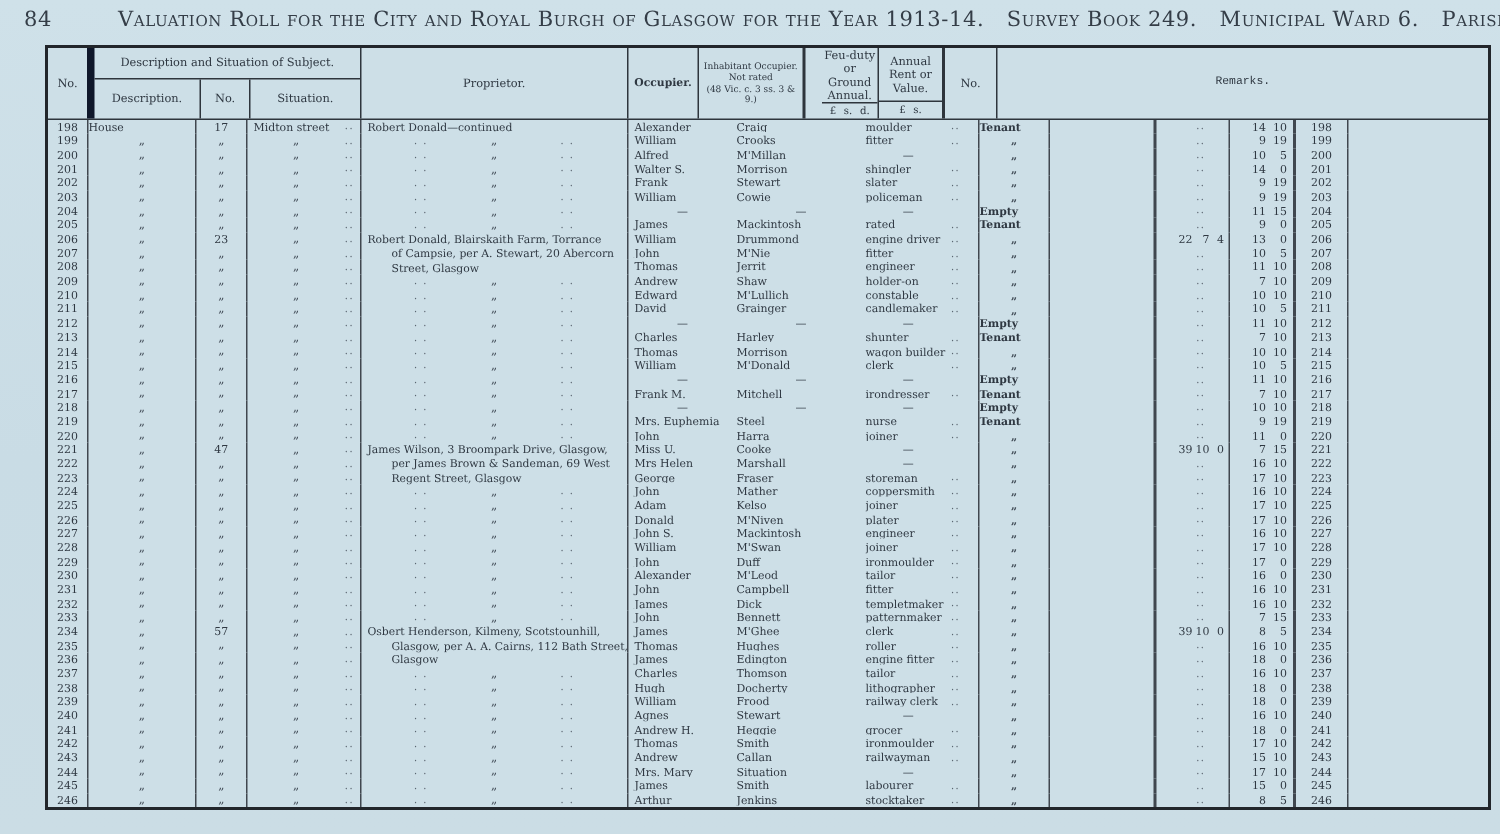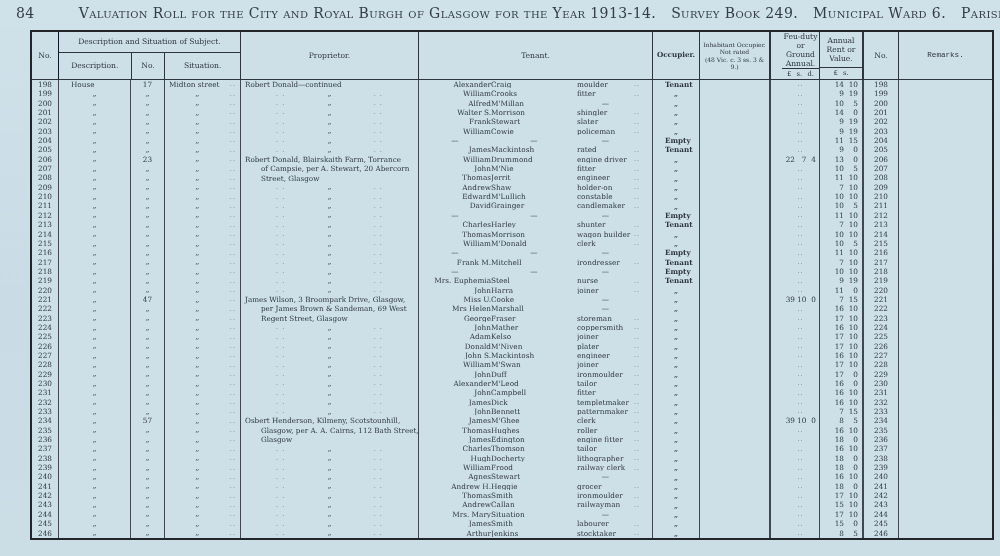--- a/index.html
+++ b/index.html
@@ -17,49 +17,49 @@
   
   .c-n1{width:26px;}.c-desc{width:72px;}.c-dn{width:34px;}.c-sit{width:76px;}
   .c-prop{width:178px;}.c-ten{width:234px;}.c-occ{width:47px;font-weight:bold;}.c-inh{width:70px;}
   .c-feu{width:50px;}.c-rent{width:43px;}.c-n2{width:36px;}.c-rem{flex:1;font-family:Liberation Mono, monospace;}
   
   .thead{display:flex;height:47px;border-bottom:1px solid #2e353c;font-size:7.6px;
     text-align:center;line-height:1.2;}
   .h{display:flex;flex-direction:column;justify-content:center;align-items:center;
     box-sizing:border-box;border-left:1px solid #2e353c;}
   .thead .first{border-left:none;}
-  .hg{width:182px;display:flex;flex-direction:column;box-sizing:border-box;border-left:1px solid #0f172a;}
+  .hg{width:182px;display:flex;flex-direction:column;box-sizing:border-box;border-left:5px solid #0f172a;}
   .hg-title{height:20px;display:flex;align-items:center;justify-content:center;border-bottom:1px solid #2e353c;}
   .hg-sub{flex:1;display:flex;}
   .h2{display:flex;align-items:center;justify-content:center;box-sizing:border-box;}
   .h2.b{border-left:1px solid #2e353c;}
   .h2.w1{width:72px;}.h2.w2{width:34px;}.h2.w3{width:76px;text-align:center;}
   .c-inh.h{font-size:6px;line-height:1.25;}
   .hm{display:flex;flex-direction:column;justify-content:space-between;align-items:stretch;}
   .h-lab{flex:1;display:flex;flex-direction:column;justify-content:center;align-items:center;}
   .money{height:11px;border-top:1px solid #2e353c;display:flex;align-items:center;
     justify-content:center;font-size:6.8px;word-spacing:3px;}
   
   .tbody{position:relative;}
   .row{display:flex;height:9.35px;align-items:center;font-size:7.3px;line-height:1;}
   .c{display:flex;align-items:center;box-sizing:border-box;border-left:1px solid #40474f;
     height:100%;overflow:hidden;white-space:nowrap;}
   .row .first{border-left:none;}
   .ctr{justify-content:center;text-align:center;}
-  .pl{padding-left:12px;}
+  .pl{padding-left:0;}
   .dit{font-size:8px;color:#414b56;}
   .c-sit .t{flex:1;}
   .c-sit .t.pl{padding-left:4px;}
   .dots{color:#5a6570;font-size:6.5px;letter-spacing:1px;}
   .c-sit .dots{margin-right:4px;}
   .pd{justify-content:space-around;padding:0 14px;}
   .dit2{font-size:8px;color:#414b56;}
   .pt{padding-left:4px;font-size:7.2px;}
   .ind{padding-left:20px;}
-  .tf{width:72px;padding-left:4px;box-sizing:border-box;overflow:hidden;text-align:right;}
+  .tf{width:72px;padding-left:4px;box-sizing:border-box;overflow:hidden;}
   .ts{width:86px;overflow:hidden;}
   .to{flex:1;overflow:hidden;}
   .tf.ctr,.ts.ctr,.to.ctr{display:flex;align-items:center;justify-content:center;padding-left:0;}
   .tdl{width:18px;text-align:left;}
   .c-occ{font-size:7.2px;}
   .c-feu{justify-content:flex-end;padding-left:11px;}
   .m{text-align:right;display:block;}
   .m0{width:16px;}.m1{width:14px;}.m2{width:12px;padding-right:3px;}
   .fdl{flex:1;text-align:center;}
   .c-rent{justify-content:flex-end;}
@@ -79,21 +79,20 @@
     <div class="h c-n1 first">No.</div>
     <div class="hg">
       <div class="hg-title">Description and Situation of Subject.</div>
       <div class="hg-sub">
         <div class="h2 w1">Description.</div>
         <div class="h2 w2 b">No.</div>
         <div class="h2 w3 b">Situation.</div>
       </div>
     </div>
     <div class="h c-prop">Proprietor.</div>
-    <div class="h c-ten">Tenant.</div>
     <div class="h c-occ">Occupier.</div>
     <div class="h c-inh">
       <span>Inhabitant Occupier.</span>
       <span>Not rated</span>
       <span>(48 Vic. c. 3 ss. 3 &amp; 9.)</span>
     </div>
     <div class="h hm c-feu">
       <div class="h-lab">
         <span>Feu-duty</span>
         <span>or Ground</span>

